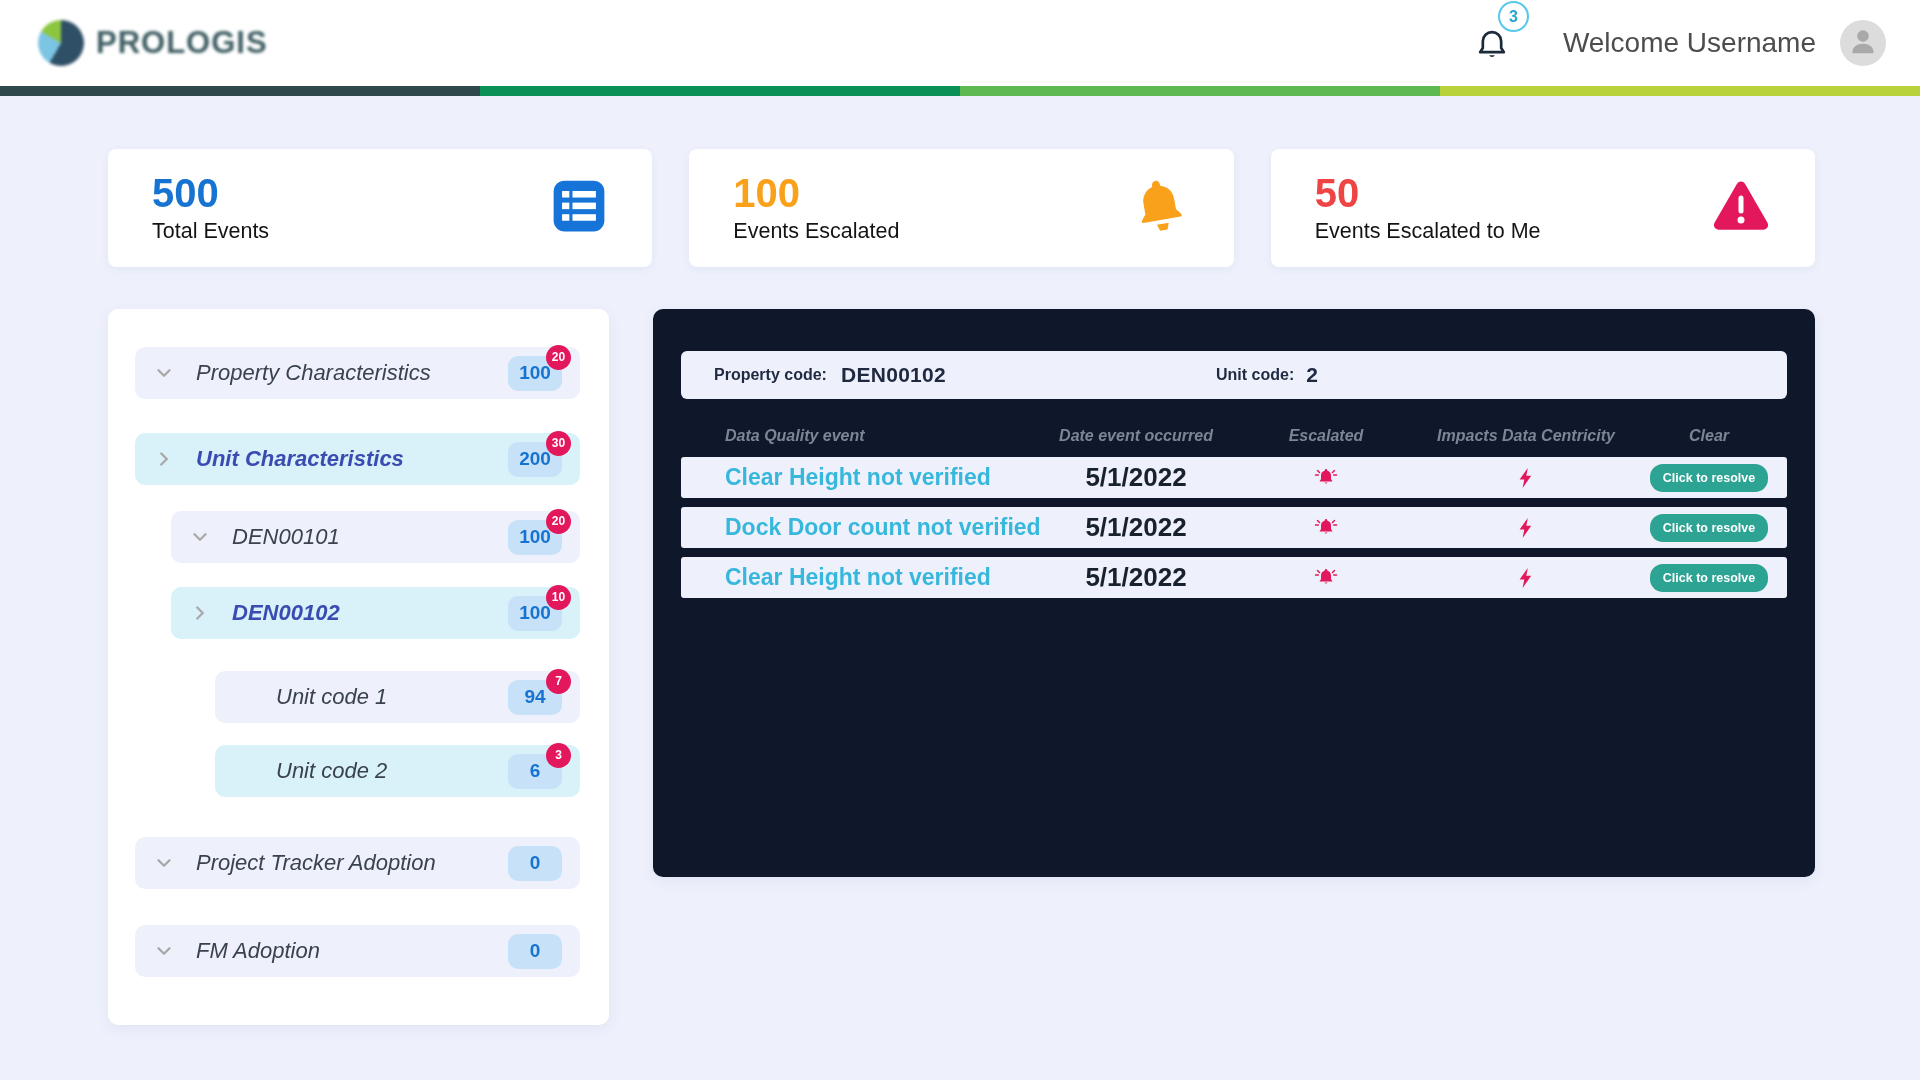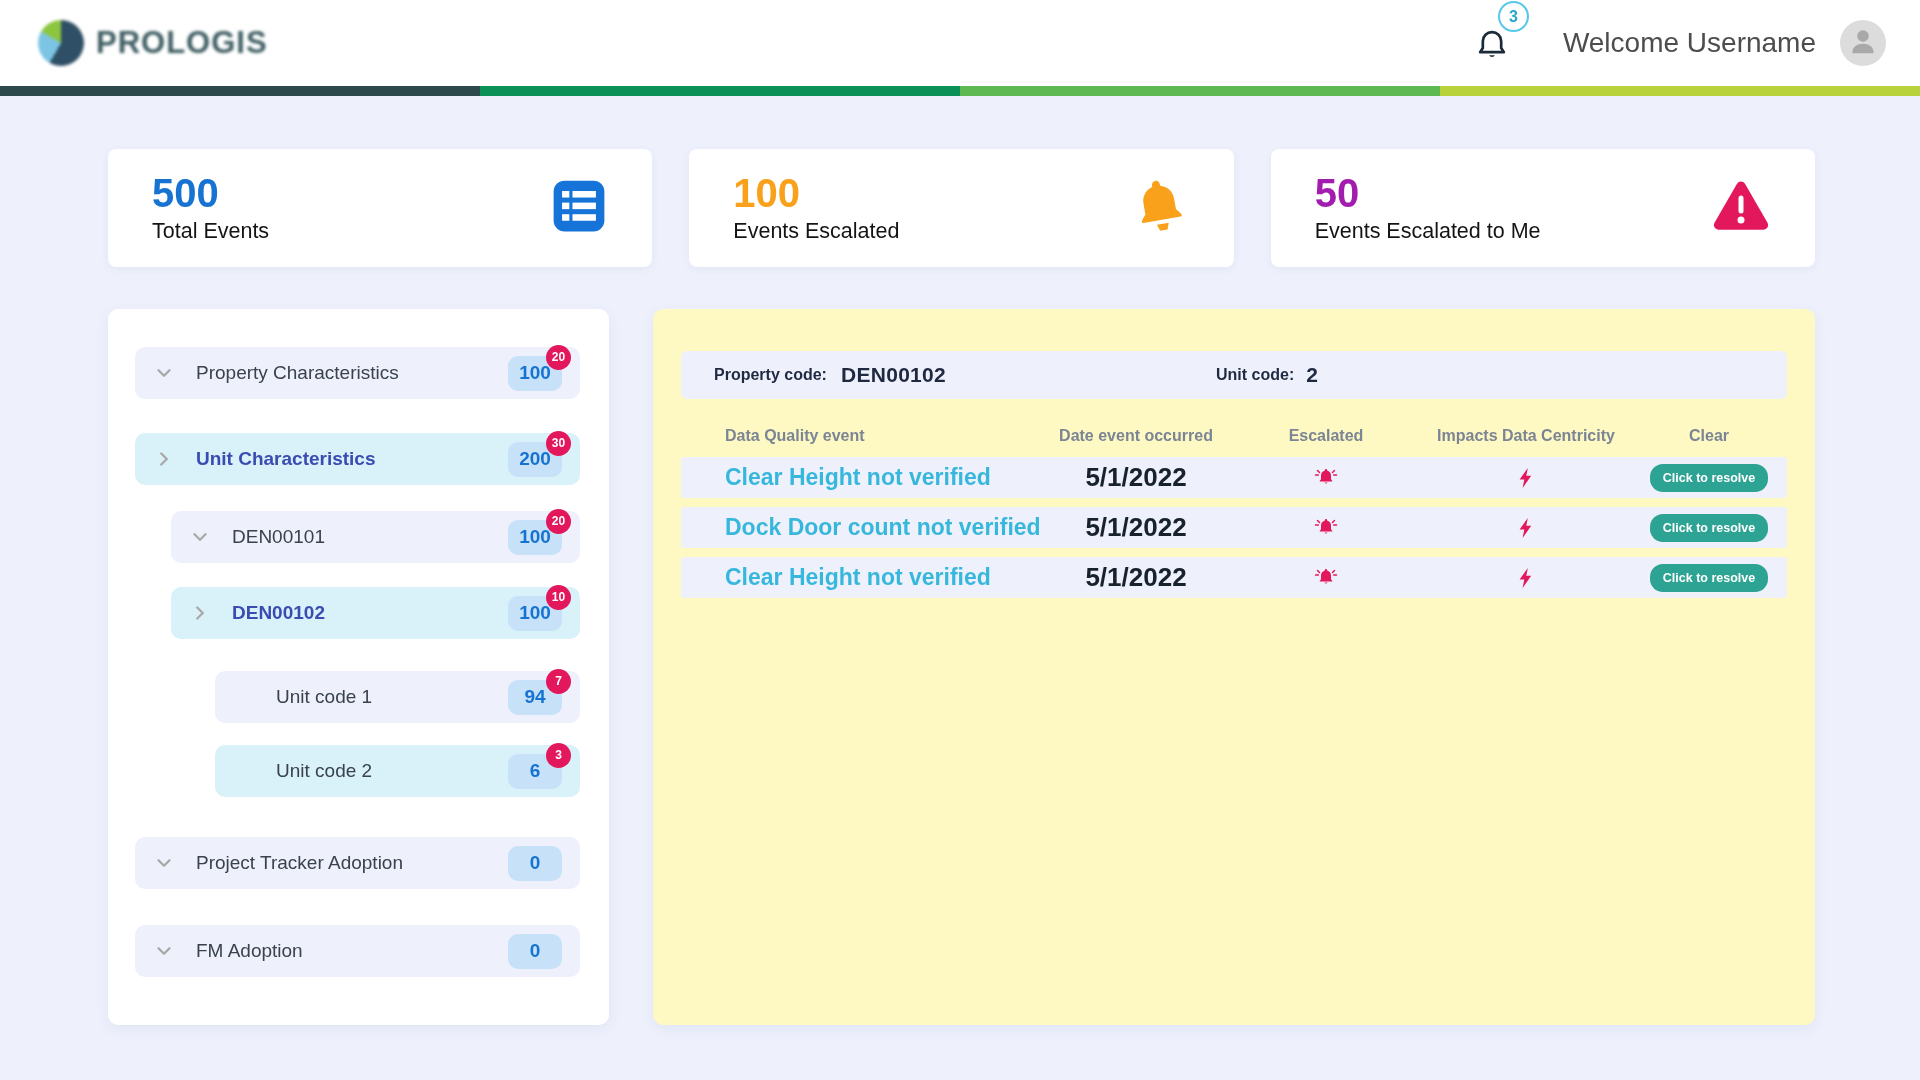--- a/index.html
+++ b/index.html
@@ -48,76 +48,76 @@
   .content { padding:53px 105px 0 108px; }
 
   .cards-row { display:flex; gap:37px; }
   .stat-card {
     flex:1; height:118px; background:#ffffff; border-radius:8px;
     box-shadow:0 2px 8px rgba(40,60,120,.06);
     display:flex; align-items:center; justify-content:space-between;
     padding:0 44px;
   }
   .stat-num { font-size:40px; font-weight:bold; line-height:1.05; }
-  .v-blue { color:#1673d2; } .v-orange { color:#f9a11b; } .v-crimson { color:#a21caf; }
+  .v-blue { color:#1673d2; } .v-orange { color:#f9a11b; } .v-crimson { color:#ef4444; }
   .stat-label { font-size:21.5px; color:#141414; margin-top:5px; }
 
   .panels-row { margin-top:42px; display:flex; gap:44px; align-items:flex-start; }
 
   
   .sidebar {
     width:501px; height:716px; background:#ffffff; border-radius:10px;
     box-shadow:0 4px 14px rgba(50,70,130,.07);
     padding:38px 29px 0 27px;
   }
   .tree-row {
     position:relative; height:52px; border-radius:10px;
     display:flex; align-items:center; padding:0 18px;
     background:#eef1fb; cursor:pointer;
   }
   .tree-row.sel { background:#d9f1f8; }
   .lvl1 { margin-left:36px; }
   .lvl2 { margin-left:80px; padding-left:61px; }
   .chev { width:22px; height:22px; margin-right:21px; flex:0 0 auto; display:flex; }
-  .tree-label { font-size:19px; color:#39424e; }
+  .tree-label { font-size:22px; color:#39424e;font-style:italic; }
   .tree-label.sel-label { color:#3a4cb1; font-weight:bold; }
   .count-pill {
     position:relative; margin-left:auto;
     min-width:54px; height:35px; border-radius:10px;
     background:#c7e1f8; color:#1673d2; font-size:19px; font-weight:bold;
     display:flex; align-items:center; justify-content:center; padding:0 8px;
   }
   .red-badge {
     position:absolute; top:-11px; right:-9px;
     width:25px; height:25px; border-radius:50%;
     background:#e3175b; color:#ffffff; font-size:12px; font-weight:bold;
     display:flex; align-items:center; justify-content:center;
   }
   .g34{margin-bottom:34px}.g26{margin-bottom:26px}.g24{margin-bottom:24px}
   .g32{margin-bottom:32px}.g22{margin-bottom:22px}.g40{margin-bottom:40px}.g36{margin-bottom:36px}
 
   
   .main-panel {
-    flex:1; height:716px; background:#fef9c3; border-radius:10px;
+    flex:1; height:568px; background:#0f172a; border-radius:10px;
     box-shadow:0 4px 14px rgba(50,70,130,.07);
     padding:42px 28px 0 28px;
   }
   .info-bar {
     position:relative; height:48px; background:#eef1fb; border-radius:6px;
     display:flex; align-items:center; padding:0 33px;
   }
   .info-label { font-size:16px; font-weight:bold; color:#1f2940; }
   .info-value { font-size:21px; font-weight:bold; color:#1f2940; margin-left:14px; letter-spacing:.3px; }
   .unit-group { position:absolute; left:535px; display:flex; align-items:center; }
 
   .dq-head, .dq-row {
     display:grid; grid-template-columns:360px 190px 190px 210px 1fr;
     align-items:center;
   }
-  .dq-head { margin-top:28px; }
+  .dq-head { margin-top:28px;font-style:italic; }
   .dq-head .hcell { font-size:16px; font-weight:bold; color:#7b8594; text-align:center; }
   .dq-head .hcell.first { text-align:left; padding-left:44px; }
   .dq-rows { margin-top:12px; }
   .dq-row {
     height:41px; background:#eef1fb; border-radius:3px; margin-bottom:9px;
   }
   .event-link {
     padding-left:44px; font-size:23px; font-weight:bold; color:#38b7dc;
     cursor:pointer; text-decoration:none;
   }

